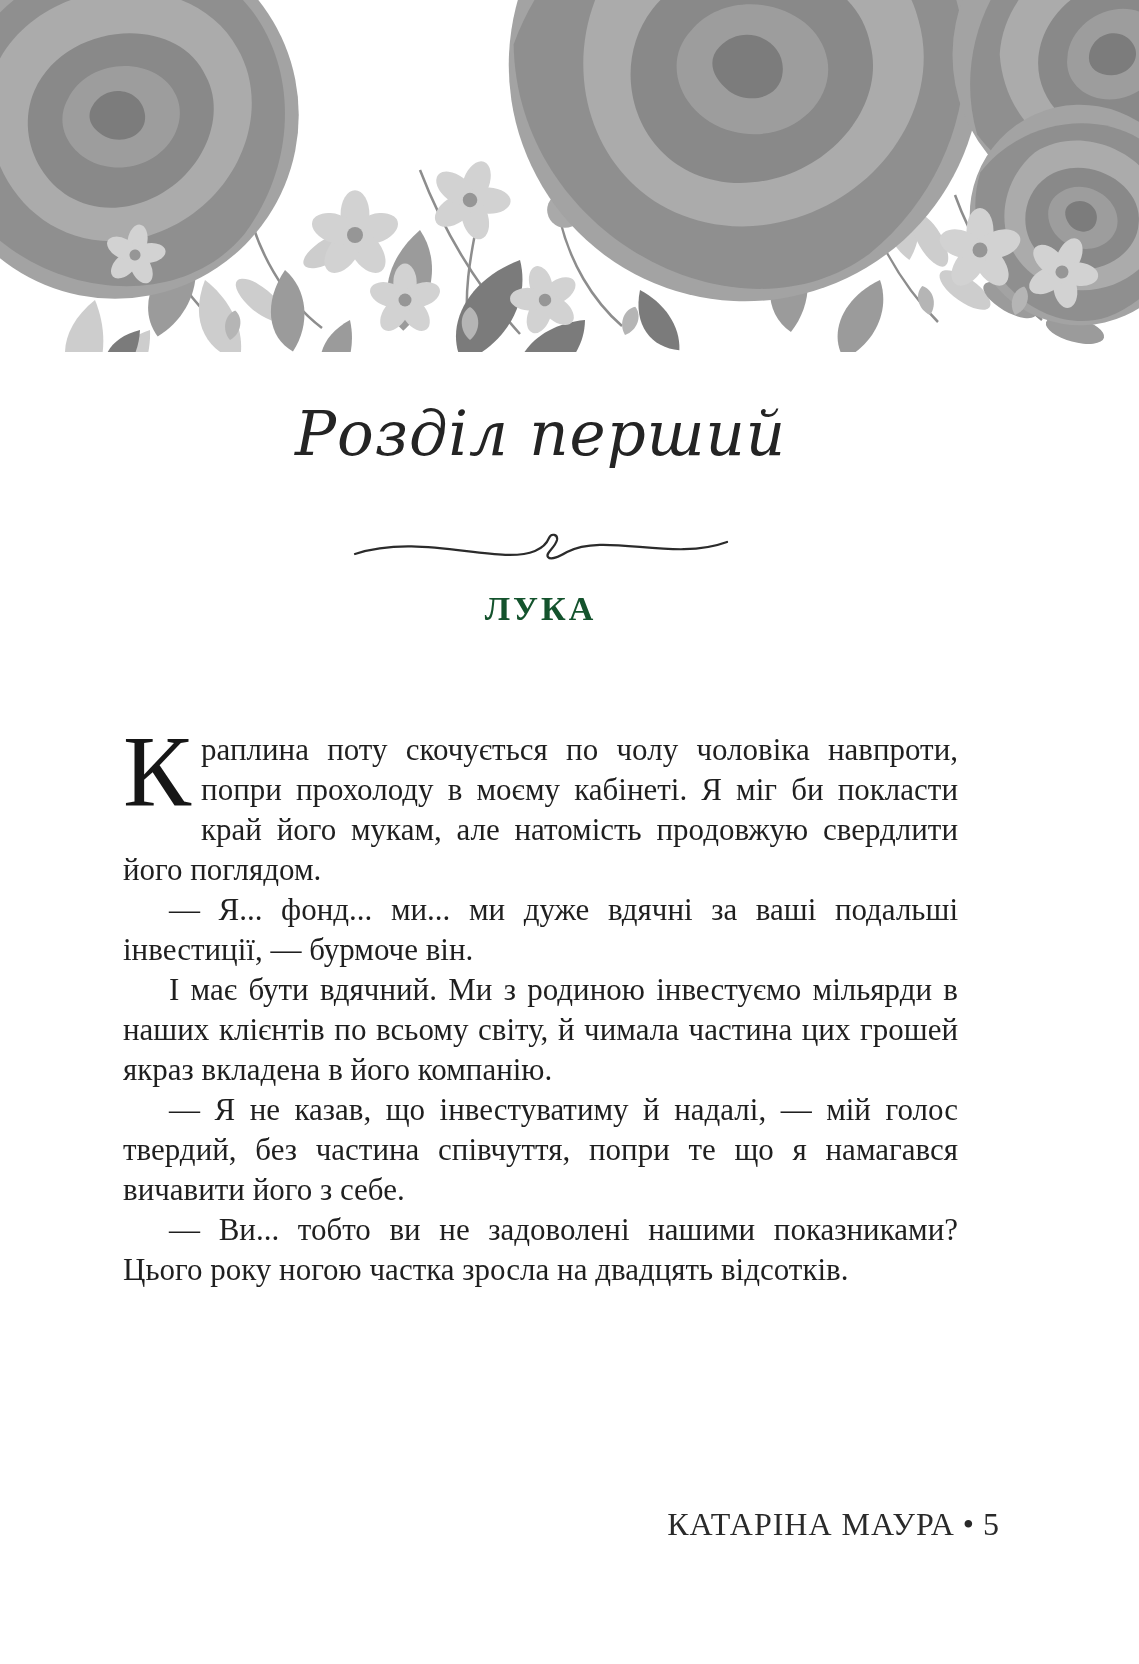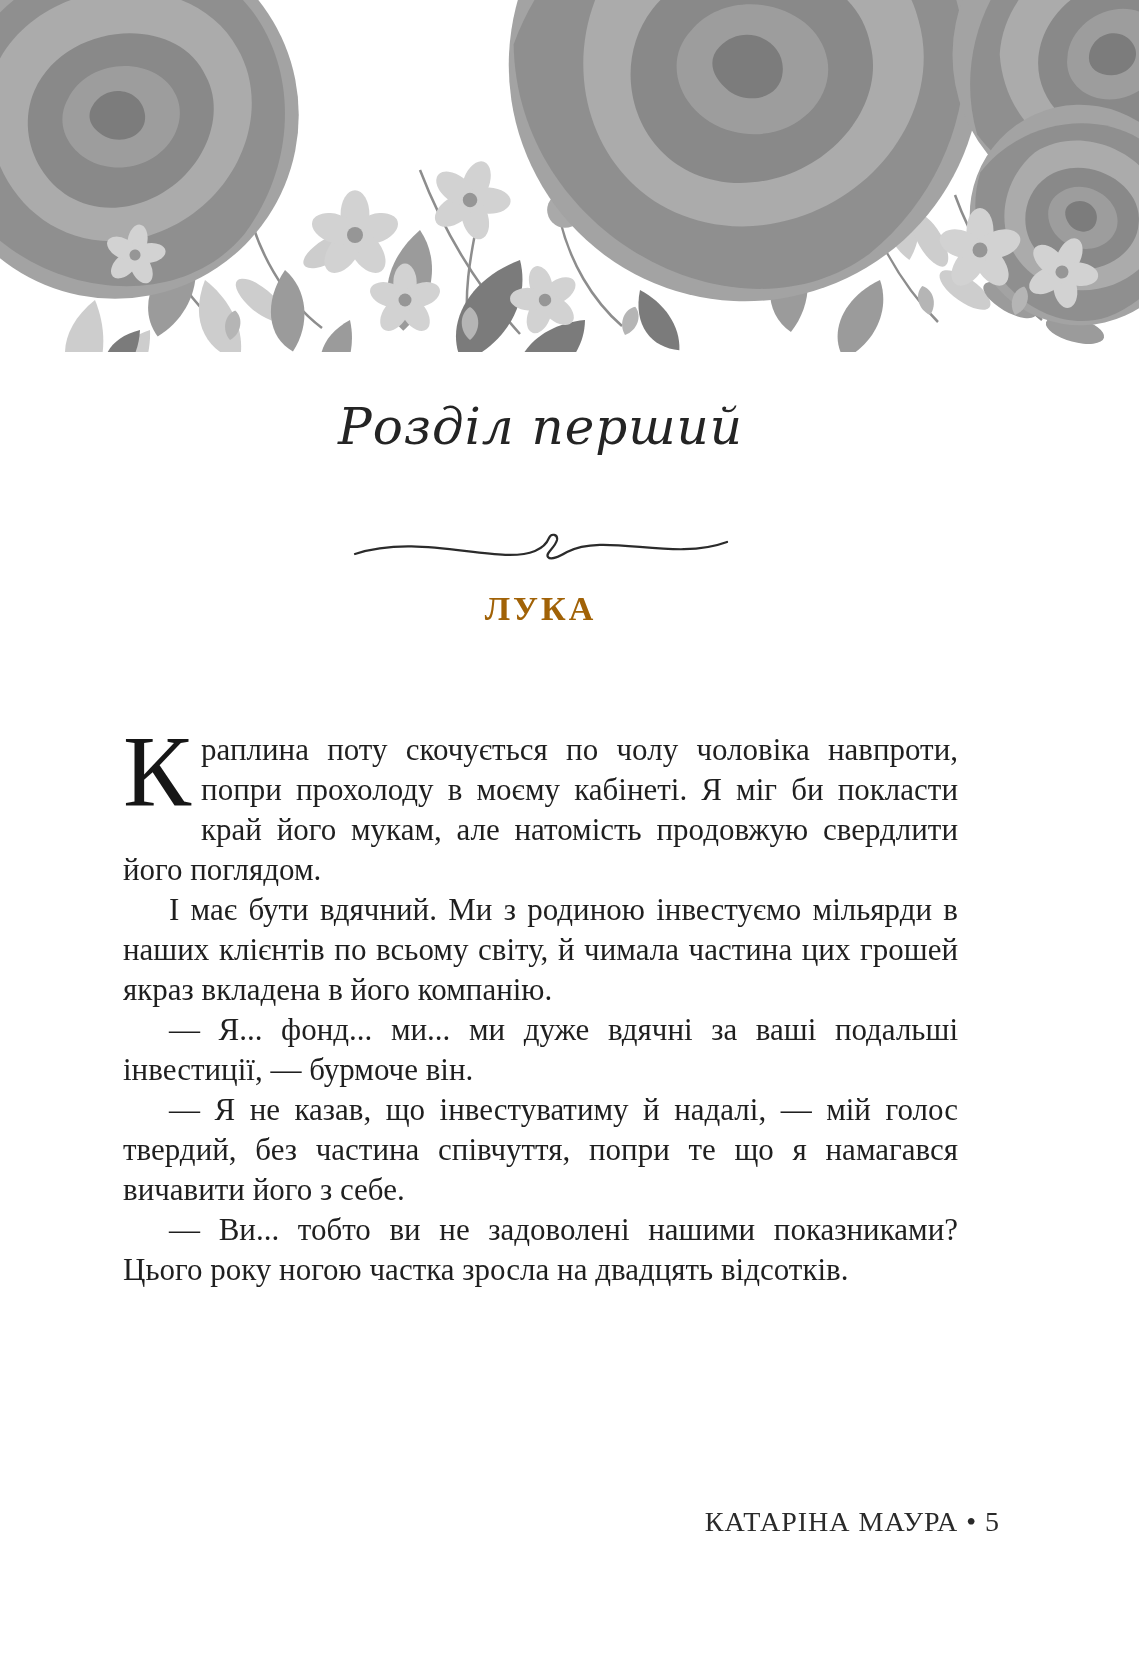--- a/index.html
+++ b/index.html
@@ -11,37 +11,37 @@
     overflow:hidden;
     font-family:"Liberation Serif", serif;
     color:#1f1f1f;
   }
   .floral{position:absolute;top:0;left:0;display:block;}
   .chapter-title{
     position:absolute;top:398px;left:123px;width:835px;
     text-align:center;
     font-family:"DejaVu Serif", serif;
     font-style:italic;
-    font-size:50px;
+    font-size:61px;
     letter-spacing:1px;
     color:#242424;
     white-space:nowrap;
   }
   .divider-wrap{
     position:absolute;top:524px;left:123px;width:835px;
     display:flex;justify-content:center;
   }
   .section-title{
     position:absolute;top:590px;left:123px;width:835px;
     text-align:center;
     font-family:"Liberation Serif", serif;
     font-weight:700;
     font-size:34px;
     letter-spacing:3px;
-    color:#a16207;
+    color:#14532d;
   }
   .body-text{
     position:absolute;top:730px;left:123px;width:835px;
     font-size:31px;line-height:40px;
     text-align:justify;
     color:#1f1f1f;
   }
   .body-text p{margin:0;}
   .body-text p.indent{text-indent:46px;}
   .dropcap{
@@ -49,21 +49,21 @@
     font-family:"Liberation Serif", serif;
     font-size:102px;
     line-height:80px;
     height:80px;
     padding:2px 10px 0 0;
     color:#161616;
   }
   .footer{
     position:absolute;top:1506px;left:123px;width:877px;
     text-align:right;
-    font-size:28px;
+    font-size:32px;
     letter-spacing:1px;
     color:#2a2a2a;
     white-space:nowrap;
   }
   .footer .sep{padding:0 8px;}
 </style>
 </head>
 <body>
 
 <div class="page">
@@ -172,22 +172,22 @@
   <div class="divider-wrap">
     <svg width="380" height="42" viewBox="0 0 380 42" aria-hidden="true">
       <path d="M4,30 C70,8 148,42 184,27 C191,24 196,19 198,14 C200,9 207,10 206,16 C204,24 194,29 197,33 C200,37 209,32 216,28 C254,8 322,38 376,18" fill="none" stroke="#2b2b2b" stroke-width="2.2" stroke-linecap="round"></path>
     </svg>
   </div>
 
   <div class="section-title">ЛУКА</div>
 
   <div class="body-text">
       <p><span class="dropcap">К</span>раплина поту скочується по чолу чоловіка навпроти, попри прохолоду в моєму кабінеті. Я міг би покласти край його мукам, але натомість продовжую свердлити його поглядом.</p>
+      <p class="indent">— Я... фонд... ми... ми дуже вдячні за ваші подальші інвестиції, — бурмоче він.</p>
       <p class="indent">І має бути вдячний. Ми з родиною інвестуємо мільярди в наших клієнтів по всьому світу, й чимала частина цих грошей якраз вкладена в його компанію.</p>
-      <p class="indent">— Я... фонд... ми... ми дуже вдячні за ваші подальші інвестиції, — бурмоче він.</p>
       <p class="indent">— Я не казав, що інвестуватиму й надалі, — мій голос твердий, без частина співчуття, попри те що я намагався вичавити його з себе.</p>
       <p class="indent">— Ви... тобто ви не задоволені нашими показниками? Цього року ногою частка зросла на двадцять відсотків.</p>
     </div>
 
   <div class="footer">
     <span>КАТАРІНА МАУРА</span><span class="sep">•</span><span>5</span>
   </div>
 
 </div>
 

